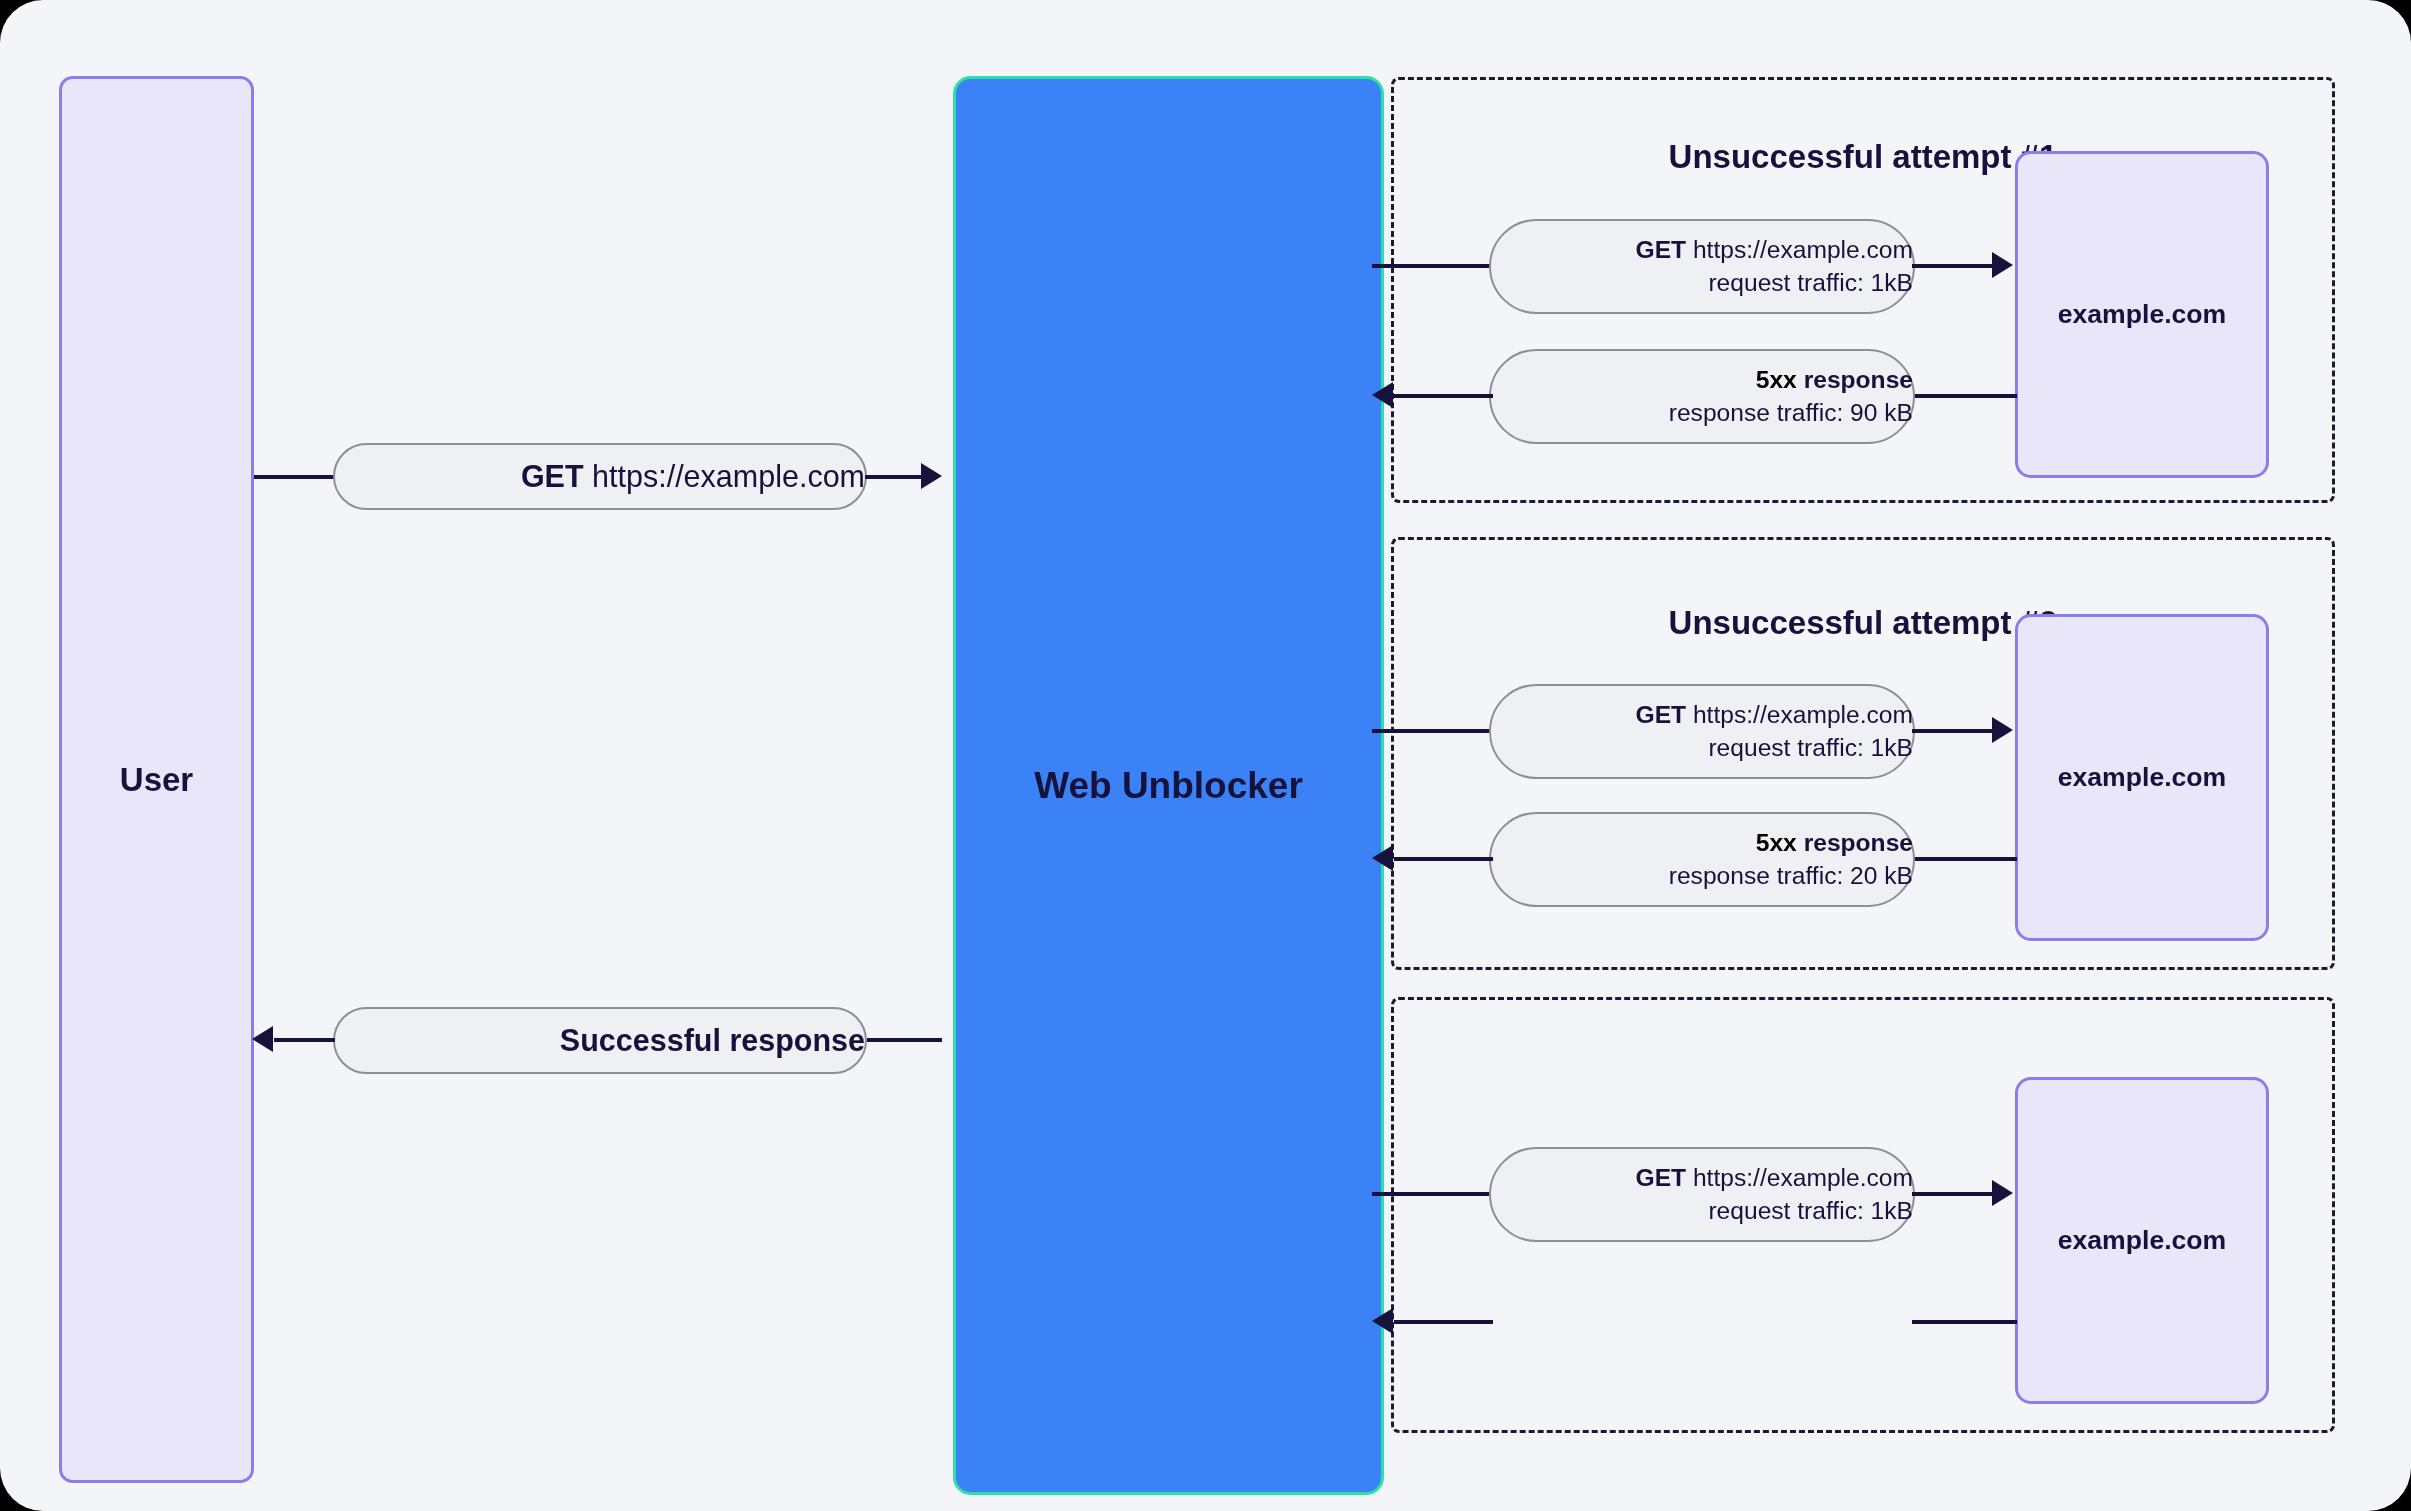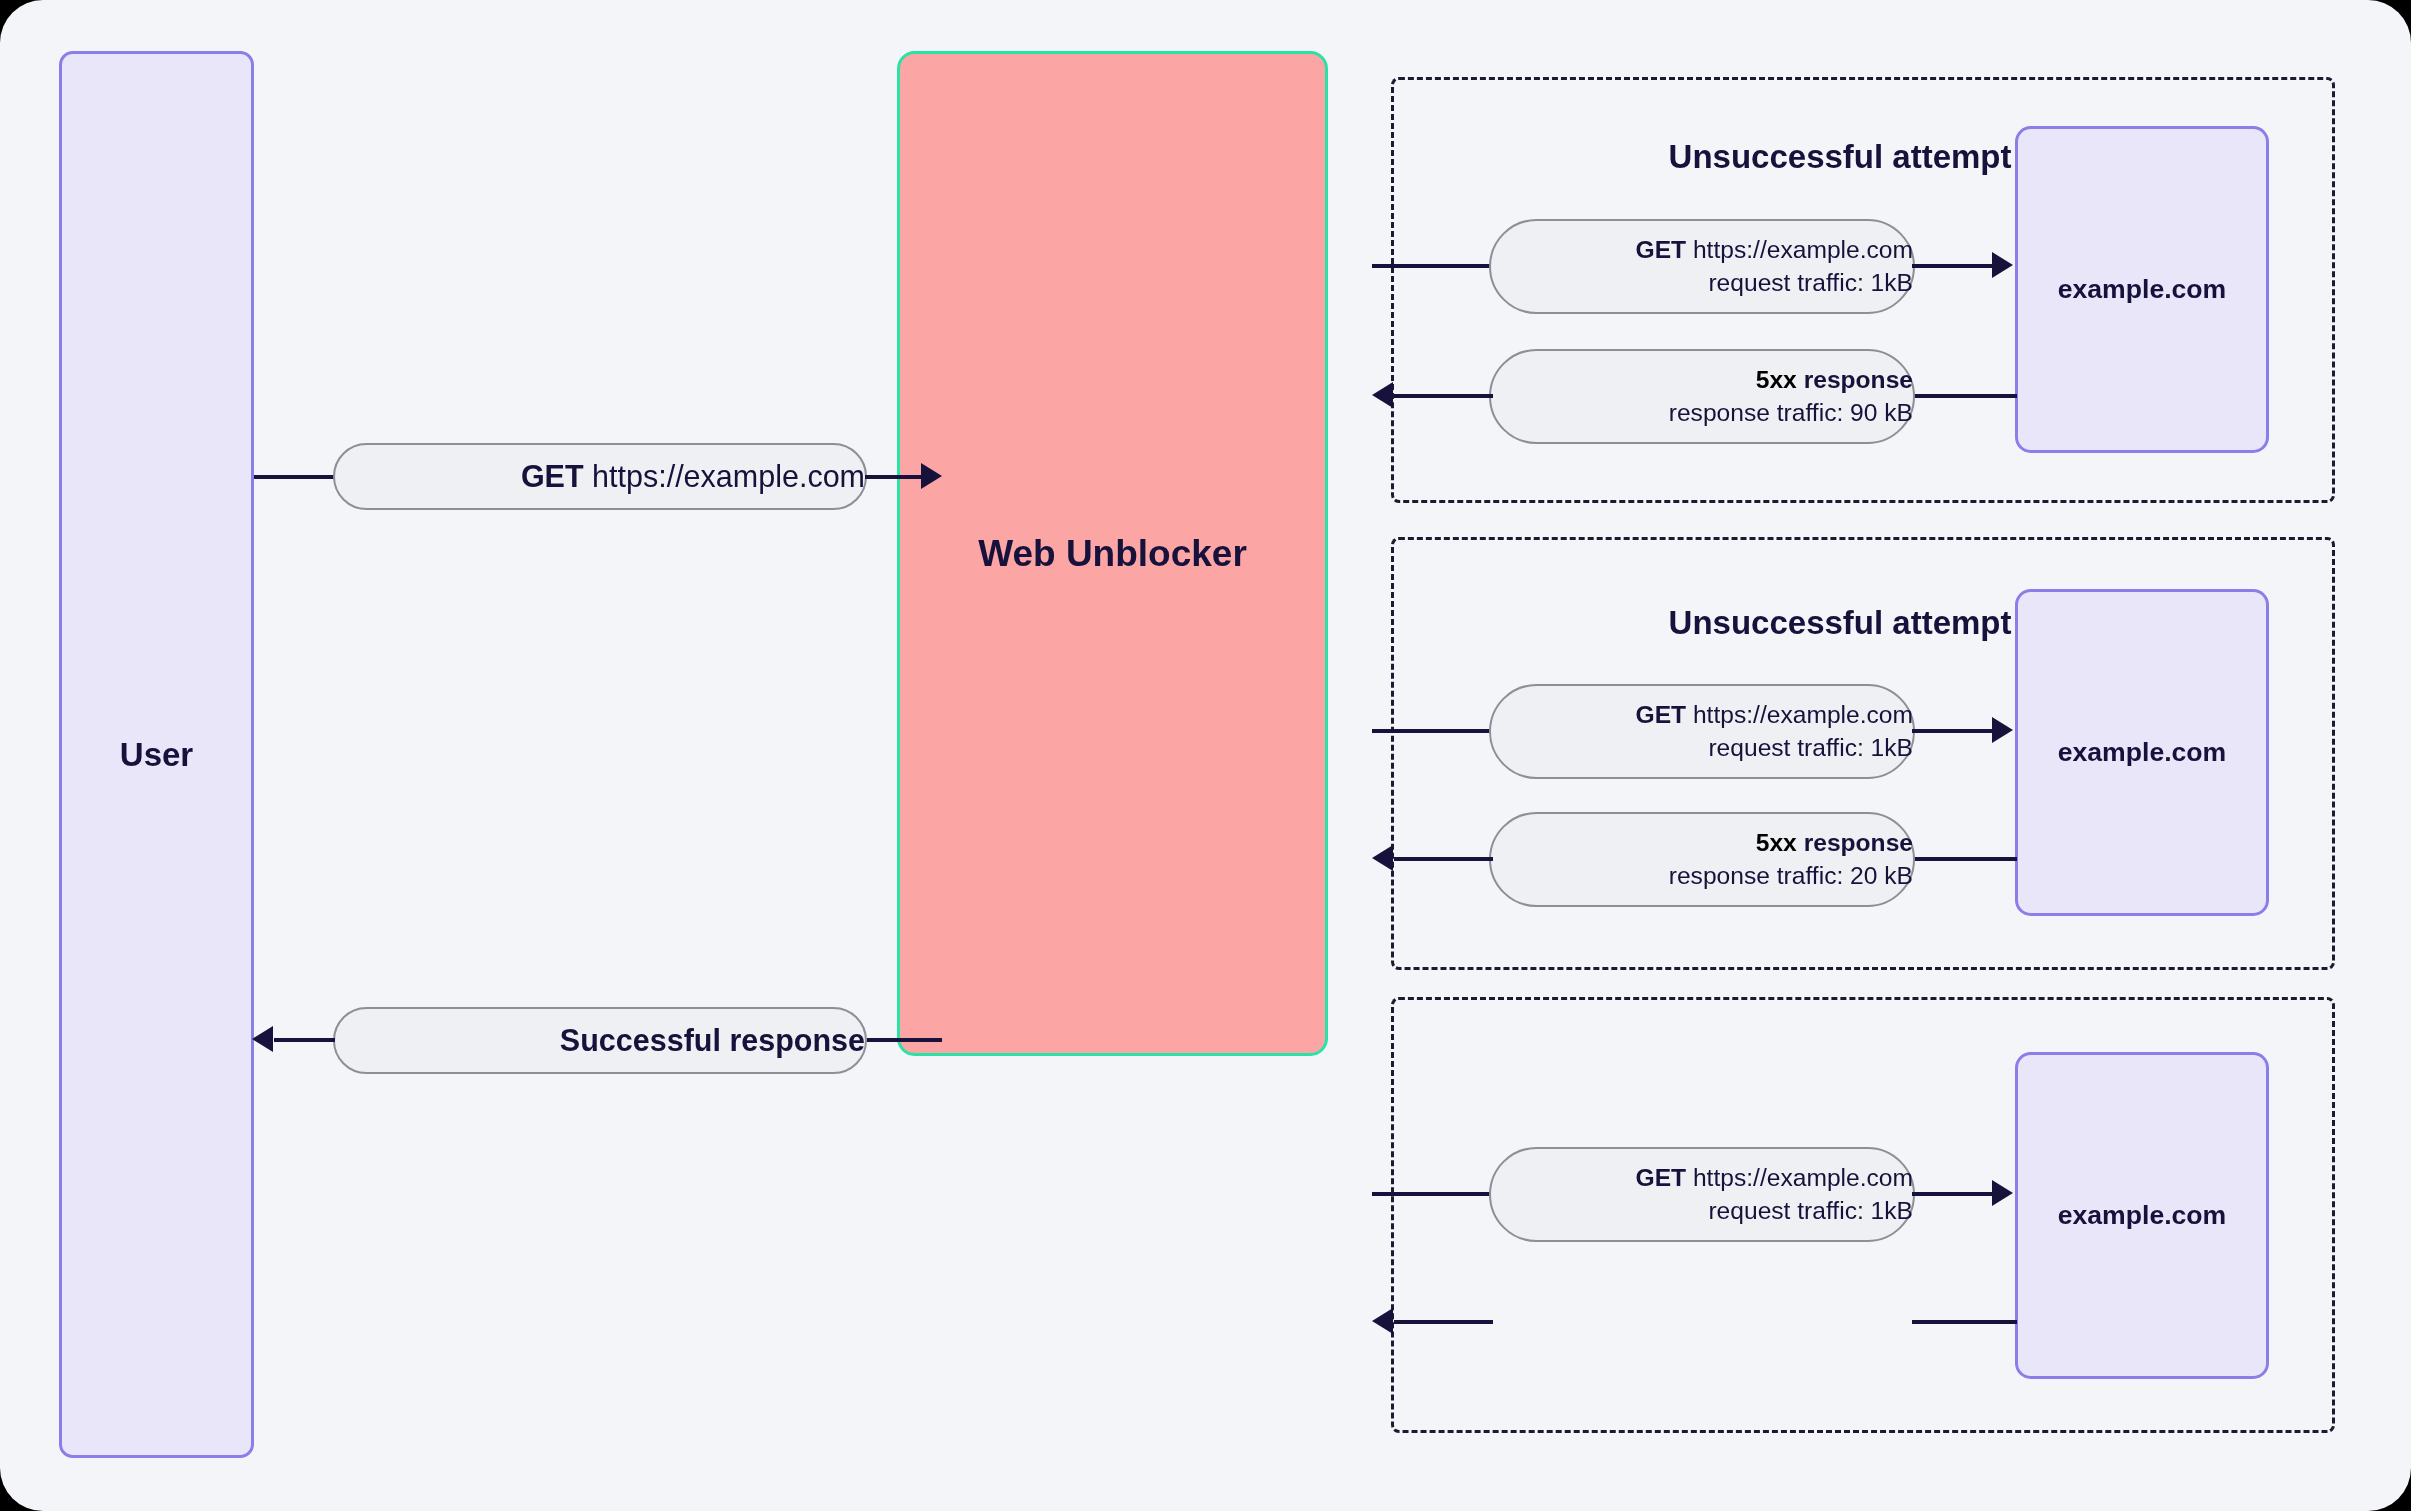--- a/index.html
+++ b/index.html
@@ -16,31 +16,32 @@
     border-radius:43px;
     overflow:hidden;
   }
   
   .node{
     position:absolute;
     box-sizing:border-box;
     display:flex;align-items:center;justify-content:center;
     color:#16123c;
     text-align:center;
+    margin-top:25px;
   }
   #user-node{
     left:59px;top:51px;width:195px;height:1407px;
     background:#e8e6f8;
     border:3px solid #8b7ee8;
     border-radius:13.8px;
     font-size:33px;font-weight:bold;
   }
   #unblocker-node{
-    left:897px;top:51px;width:431px;height:1005px;
-    background:#fca5a5;
+    left:953px;top:51px;width:431px;height:1419px;
+    background:#3b82f6;
     border:3.9px solid #2ae2a5;
     border-radius:17.7px;
     font-size:37px;font-weight:bold;
   }
   .site-node{
     background:#e8e6f8;
     border:3px solid #8b7ee8;
     border-radius:15.8px;
     width:254px;
     font-size:26.6px;font-weight:bold;

